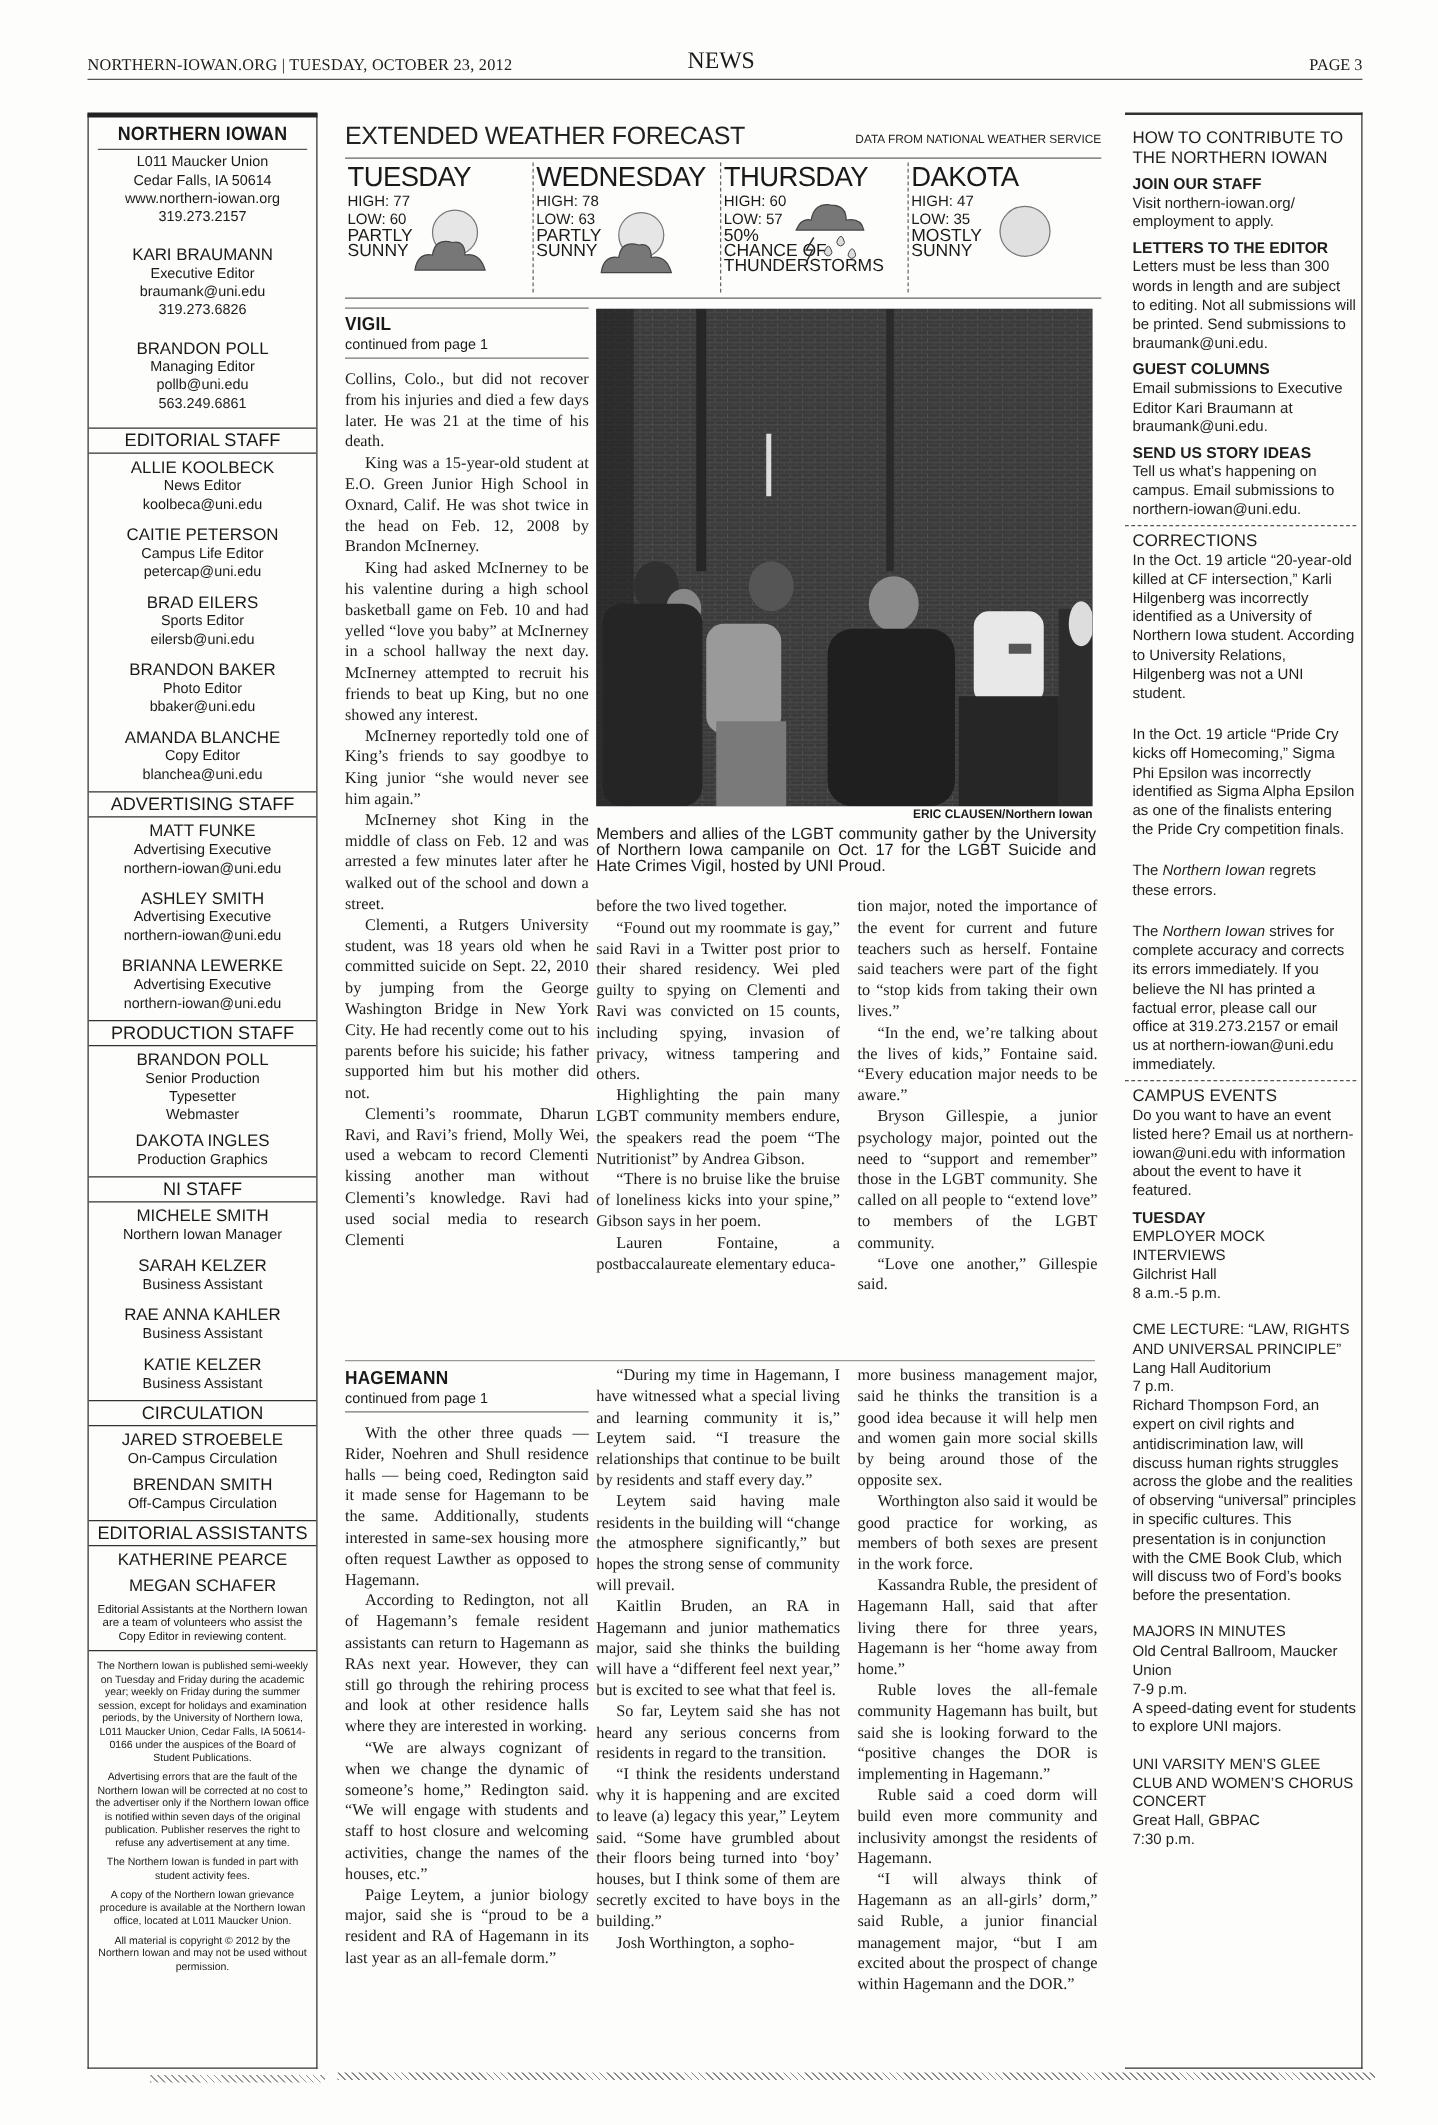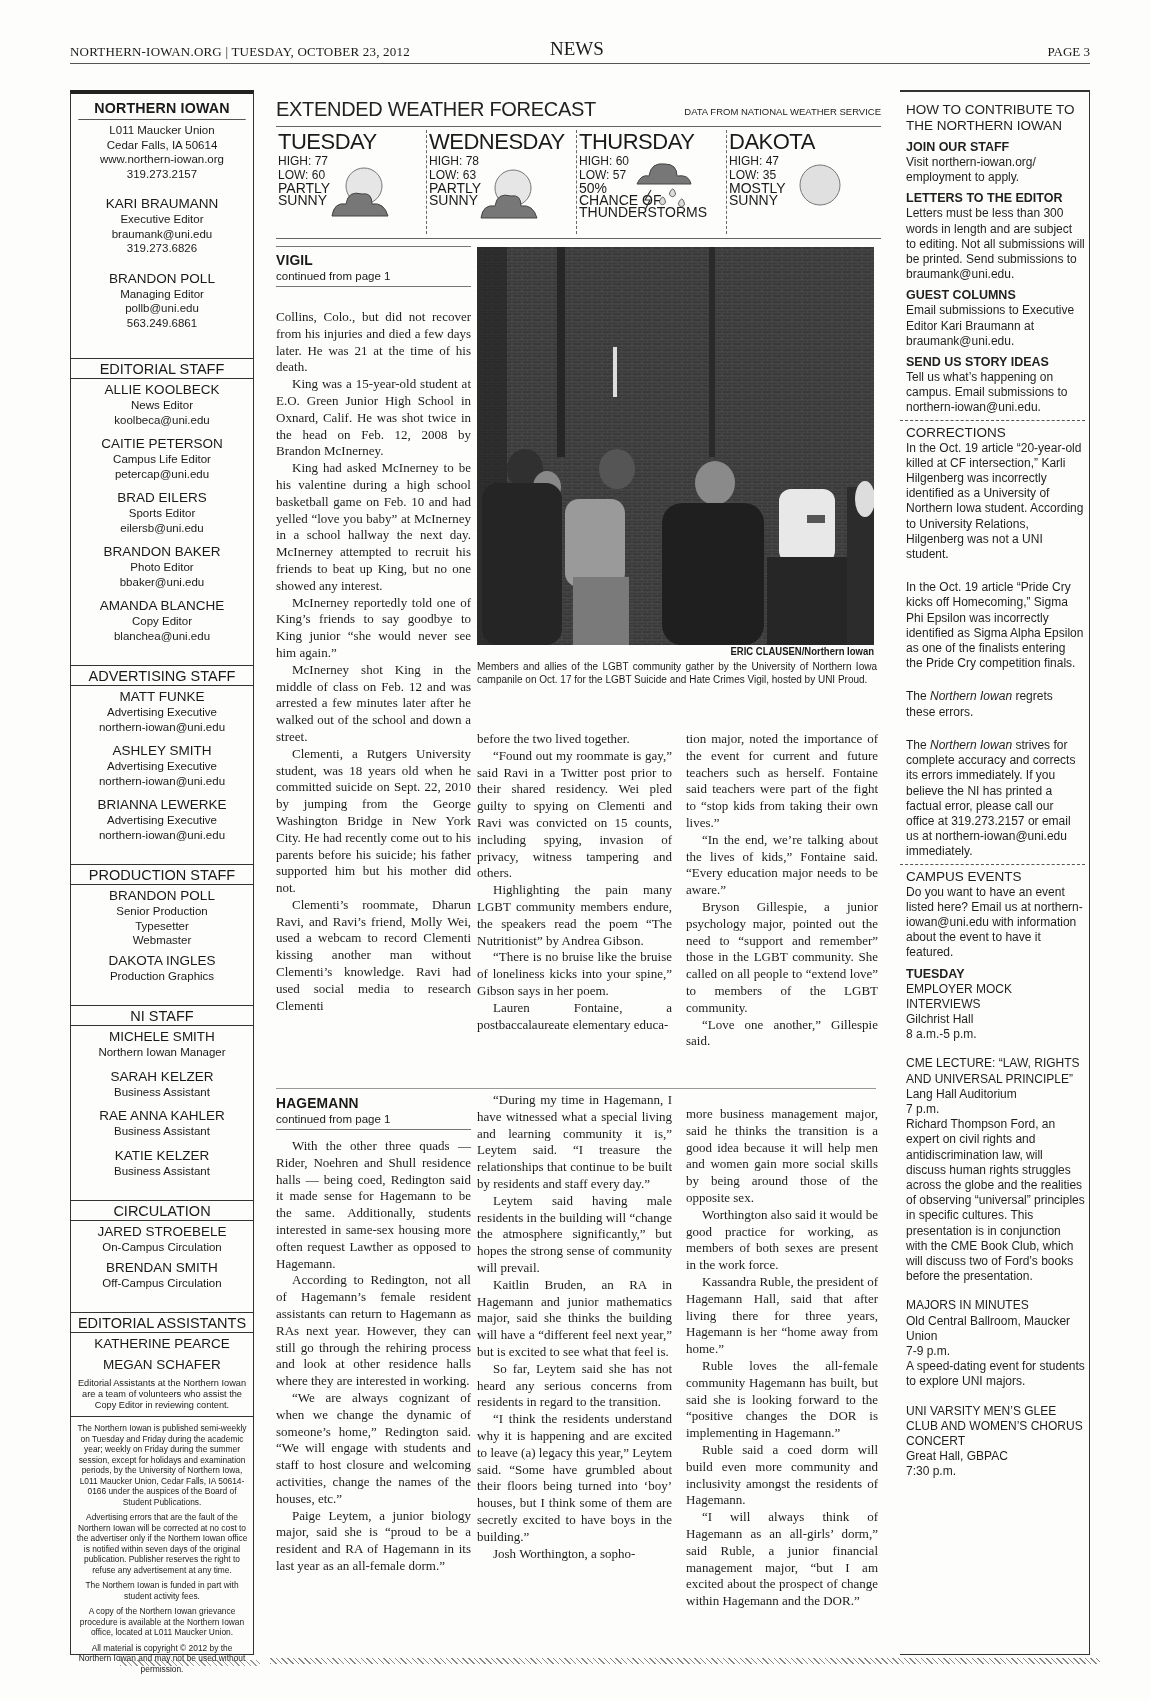--- a/index.html
+++ b/index.html
@@ -11,21 +11,21 @@
   .mh-left { position: absolute; left: 0; bottom: 3px; font-family: "Liberation Serif", serif; font-size: 13px; letter-spacing: 0.2px; }
   .mh-center { position: absolute; left: 480px; bottom: 3px; font-family: "Liberation Serif", serif; font-size: 19px; }
   .mh-right { position: absolute; right: 0; bottom: 3px; font-family: "Liberation Serif", serif; font-size: 13px; }
 
   
   .staffbox { position: absolute; left: 70px; top: 90px; width: 184px; height: 1565px; border: 1px solid #333; border-top: 4px solid #222; text-align: center; }
   .sb-title { font-weight: bold; font-size: 15.5px; border-bottom: 1px solid #555; padding: 5px 0 2px; letter-spacing: 0.2px; font-family: "Liberation Sans", sans-serif; transform: scaleX(0.92); }
   .sb-block { padding: 3px 0 0; font-size: 11.5px; line-height: 14.5px; }
   .sb-block .nm { font-size: 13.5px; line-height: 16px; }
   .sb-gap { height: 12px; }
-  .sb-section { border-top: 1px solid #333; border-bottom: 1px solid #333; font-size: 14.5px; padding: 2px 0 1px; margin-top: 18px; }
+  .sb-section { border-top: 1px solid #333; border-bottom: 1px solid #333; font-size: 14.5px; padding: 2px 0 1px; margin-top: 2px; }
   .sb-note { font-size: 9.2px; line-height: 11px; padding: 5px 4px; }
   .sb-legal { border-top: 1px solid #333; font-size: 8.4px; line-height: 10.5px; padding: 6px 4px 0; }
   .sb-legal p { margin-bottom: 5px; }
 
   
   .weather { position: absolute; left: 276px; top: 98px; width: 605px; height: 142px; }
   .w-title { position: absolute; left: 0; top: 0; font-size: 20px; letter-spacing: -0.3px; color: #222; font-weight: normal; }
   .w-src { position: absolute; right: 0; top: 8px; font-size: 9.5px; color: #222; }
   .w-rule-top { position: absolute; left: 0; right: 0; top: 28px; border-top: 1px solid #666; }
   .w-rule-bot { position: absolute; left: 0; right: 0; top: 140px; border-top: 1px solid #666; }
@@ -35,25 +35,25 @@
   .w-day .hl { font-size: 12px; line-height: 14px; padding-left: 2px; }
   .w-day .cond { font-size: 14px; line-height: 12px; padding-left: 2px; }
   .w-icon { position: absolute; }
 
   
   .vigil-head { position: absolute; left: 276px; top: 246px; width: 195px; border-top: 1px solid #777; padding-top: 4px; }
   .kicker { font-weight: bold; font-size: 15px; transform: scaleX(0.92); transform-origin: left; letter-spacing: 0.2px; }
   .contd { font-size: 11.5px; padding: 2px 0 4px; border-bottom: 1px solid #777; }
   .col { position: absolute; font-family: "Liberation Serif", serif; font-size: 13px; line-height: 16.8px; text-align: justify; color: #1c1c1c; }
   .col p { text-indent: 16px; }
-  .col p.noind { text-indent: 0; margin-top: 14px; }
+  .col p.noind { text-indent: 0; }
 
   .photo { position: absolute; left: 477px; top: 247px; width: 397px; height: 398px; background: #2e2e2e; overflow: hidden; }
   .credit { position: absolute; left: 477px; top: 646px; width: 397px; text-align: right; font-size: 10px; font-weight: bold; transform: scaleX(0.95); transform-origin: right; }
-  .caption { position: absolute; left: 477px; top: 660px; width: 400px; font-size: 10px; line-height: 13.2px; text-align: justify; }
+  .caption { position: absolute; left: 477px; top: 660px; width: 400px; font-size: 13px; line-height: 13.2px; text-align: justify; }
 
   .hag-rule { position: absolute; left: 276px; top: 1088px; width: 600px; border-top: 1px solid #999; }
   .hag-head { position: absolute; left: 276px; top: 1094px; width: 195px; }
 
   .bottom-zig { position: absolute; left: 270px; top: 1658px; width: 830px; height: 6px;
     background: repeating-linear-gradient(45deg, #555 0 1px, transparent 1px 4px); opacity: 0.7; }
   .bottom-zig-l { position: absolute; left: 120px; top: 1660px; width: 140px; height: 6px;
     background: repeating-linear-gradient(45deg, #555 0 1px, transparent 1px 4px); opacity: 0.6; }
 
   

